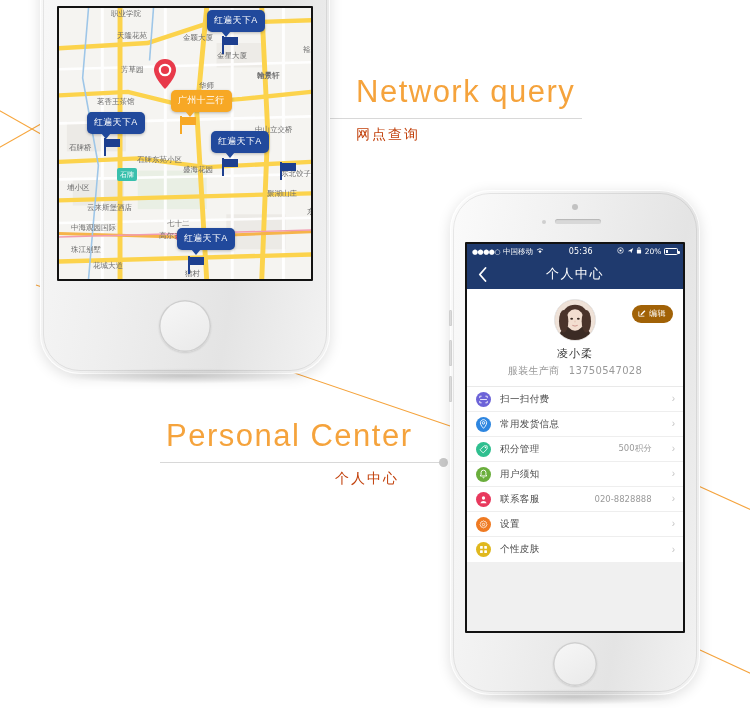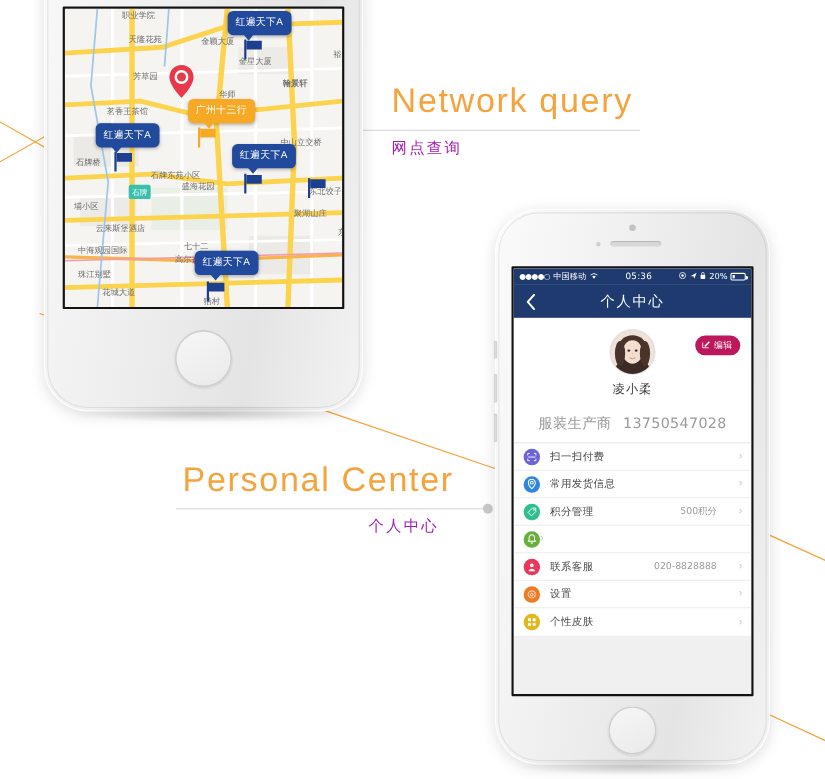--- a/index.html
+++ b/index.html
@@ -21,21 +21,21 @@
     font-weight: 400; white-space: nowrap; line-height: 1.15;
   }
   .caption .cap-rule {
     position: relative; height: 1px; background: #d8d8d8; margin: 8px 0 7px 0;
   }
   .caption .cap-dot {
     position: absolute; width: 9px; height: 9px; border-radius: 50%;
     background: #c9c9c9; top: -4px;
   }
   .caption .cap-zh {
-    font-size: 14px; color: #a21caf; letter-spacing: 2px; white-space: nowrap;
+    font-size: 14px; color: #c2410c; letter-spacing: 2px; white-space: nowrap;
   }
   #cap-network { left: 320px; top: 74px; width: 262px; }
   #cap-network .cap-en { padding-left: 36px; }
   #cap-network .cap-rule { width: 262px; }
   #cap-network .cap-dot { left: 0px; }
   #cap-network .cap-zh { padding-left: 36px; }
 
   #cap-personal { left: 160px; top: 418px; width: 285px; text-align: left; }
   #cap-personal .cap-en { padding-left: 6px; }
   #cap-personal .cap-rule { width: 285px; }
@@ -165,31 +165,31 @@
     text-align: center; border-bottom: 1px solid #e9e9e9;
   }
   .avatar {
     width: 42px; height: 42px; border-radius: 50%; margin: 0 auto;
     overflow: hidden; border: 1.5px solid #e6e6e6; position: relative;
     background: #d8c3b4;
   }
   .avatar svg { display: block; width: 100%; height: 100%; }
   .edit-btn {
     position: absolute; right: 10px; top: 16px;
-    background: #be185d; color: #fff; border-radius: 10px;
+    background: #a16207; color: #fff; border-radius: 10px;
     font-size: 8px; padding: 3px 7px 3.5px 6px; display: flex;
     align-items: center; gap: 3px; letter-spacing: .5px;
     font-family: "DejaVu Sans", sans-serif;
   }
   .p-name {
     font-size: 11px; color: #333; margin-top: 5px; letter-spacing: 1px;
     font-family: "DejaVu Sans", sans-serif;
   }
   .p-meta {
-    font-size: 13px; color: #999; margin-top: 15px; letter-spacing: .3px;
+    font-size: 10px; color: #999; margin-top: 3px; letter-spacing: .3px;
     font-family: "DejaVu Sans", sans-serif;
   }
   .p-meta span { margin: 0 3px; }
 
   
   .menu { background: #fff; }
   .menu-row {
     display: flex; align-items: center; height: 25px;
     padding: 0 8px 0 9px; border-bottom: 1px solid #eeeeee;
   }
@@ -297,21 +297,21 @@
             <div class="map-label" style="left: 124px; top: 26px;">金颖大厦</div>
             <div class="map-label" style="left: 158px; top: 44px;">金星大厦</div>
             <div class="map-label" style="left: 244px; top: 38px;">裕发饭店</div>
             <div class="map-label" style="left: 62px; top: 58px;">芳草园</div>
             <div class="map-label" style="left: 198px; top: 64px; font-weight: bold;">翰景轩</div>
             <div class="map-label" style="left: 140px; top: 74px;">华师</div>
             <div class="map-label" style="left: 38px; top: 90px;">茗香王茶馆</div>
             <div class="map-label" style="left: 196px; top: 118px;">中山立交桥</div>
             <div class="map-label" style="left: 10px; top: 136px;">石牌桥</div>
             <div class="map-label" style="left: 78px; top: 148px;">石牌东苑小区</div>
-            <div class="map-label" style="left: 106px; top: 158px;">盛海花园</div>
+            <div class="map-label" style="left: 124px; top: 158px;">盛海花园</div>
             <div class="map-label" style="left: 222px; top: 162px;">东北饺子馆</div>
             <div class="map-label" style="left: 8px; top: 176px;">埔小区</div>
             <div class="map-label" style="left: 208px; top: 182px;">聚湖山庄</div>
             <div class="map-label" style="left: 28px; top: 196px;">云来斯堡酒店</div>
             <div class="map-label" style="left: 248px; top: 200px;">东成花苑</div>
             <div class="map-label" style="left: 12px; top: 216px;">中海观园国际</div>
             <div class="map-label" style="left: 108px; top: 212px;">七十二</div>
             <div class="map-label" style="left: 100px; top: 224px;">高尔夫练</div>
             <div class="map-label" style="left: 12px; top: 238px;">珠江别墅</div>
             <div class="map-label" style="left: 34px; top: 254px;">花城大道</div>
@@ -501,20 +501,21 @@
               <span class="m-value">500积分</span>
               <span class="chev">›</span>
             </div>
             <div class="menu-row">
               <span class="m-icon" style="background: rgb(106, 174, 60);">
                 <svg width="9" height="10" viewBox="0 0 10 11">
                   <path d="M5 1.2a2.7 2.7 0 0 0-2.7 2.7v2.3L1.4 7.7h7.2L7.7 6.2V3.9A2.7 2.7 0 0 0 5 1.2z" fill="none" stroke="#fff" stroke-width="1.05" stroke-linejoin="round"></path>
                   <path d="M4 9.1a1.1 1.1 0 0 0 2 0" stroke="#fff" stroke-width="1.05" fill="none"></path>
                 </svg>
               </span>
+              <span class="m-label">用户须知</span>
               <span class="chev">›</span>
             </div>
             <div class="menu-row">
               <span class="m-icon" style="background: rgb(232, 57, 93);">
                 <svg width="9" height="9" viewBox="0 0 12 12">
                   <circle cx="6" cy="4" r="2.2" fill="#fff"></circle>
                   <path d="M1.8 11a4.4 4.4 0 0 1 8.4 0z" fill="#fff"></path>
                 </svg>
               </span>
               <span class="m-label">联系客服</span>

